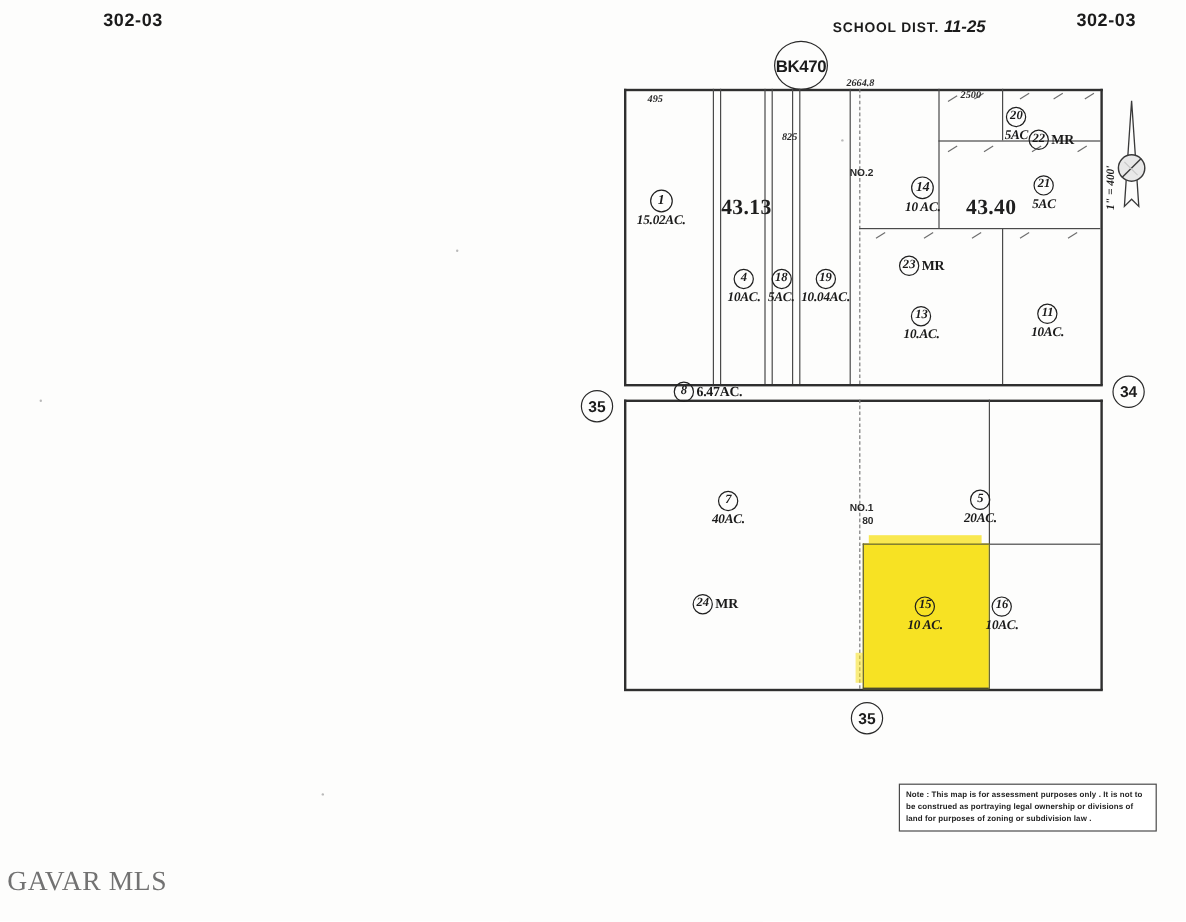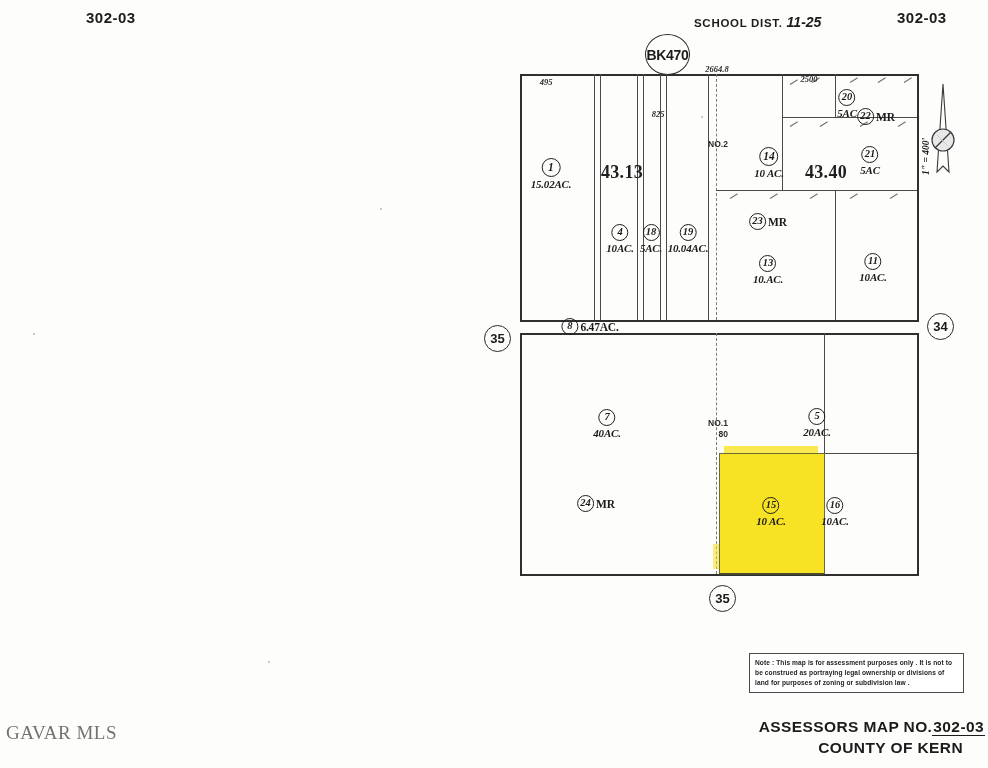--- a/index.html
+++ b/index.html
@@ -249,21 +249,21 @@
     font-size: 15.5px;
     font-weight: 700;
     letter-spacing: .4px;
     margin-top: 3px;
     margin-right: 22px;
   }
   #watermark {
     position: absolute;
     left: 6px; top: 722px;
     font-family: "Liberation Serif", serif;
-    font-size: 19px;
+    font-size: 23px;
     color: #5a5a5a;
     letter-spacing: .5px;
     opacity: .85;
   }
   .speck {
     position: absolute;
     width: 2px; height: 2px;
     background: #b9b9b9;
     border-radius: 50%;
   }
@@ -465,26 +465,20 @@
       <line x1="17" y1="68" x2="33" y2="52" stroke="#3a3a3a" stroke-width="1.2"></line>
       <line x1="19" y1="55" x2="30" y2="66" stroke="#c9c9c9" stroke-width="1"></line>
     </svg>
   </div>
   <div class="scale-txt">1" = 400'</div>
 
   <div id="notebox">
     <p>Note : This map is for assessment purposes only . It is not to be construed as portraying legal ownership or divisions of land for purposes of zoning or subdivision law .</p>
   </div>
 
-  <div id="footer">
-    <div class="foot-l1">
-      <span>ASSESSORS MAP NO.</span><span class="num">302-03</span>
-    </div>
-    <div class="foot-l2">COUNTY OF KERN</div>
-  </div>
 
   <div id="watermark">GAVAR MLS</div>
 
   <div class="speck" style="left:380px; top:208px;"></div>
   <div class="speck" style="left:33px;  top:333px;"></div>
   <div class="speck" style="left:268px; top:661px;"></div>
   <div class="speck" style="left:701px; top:116px;"></div>
 </div>
 
 </body></html>

